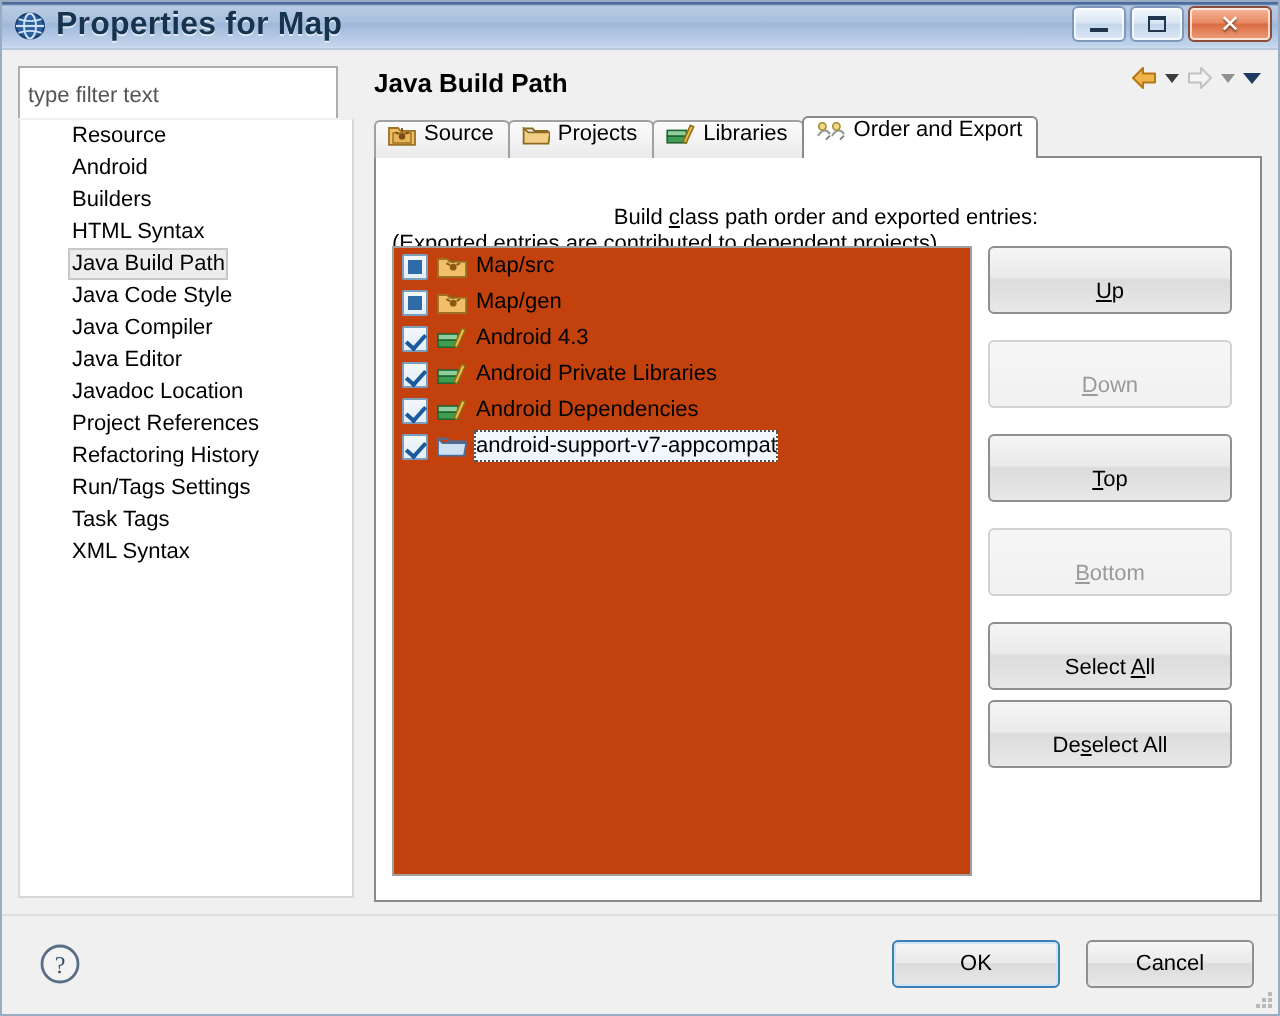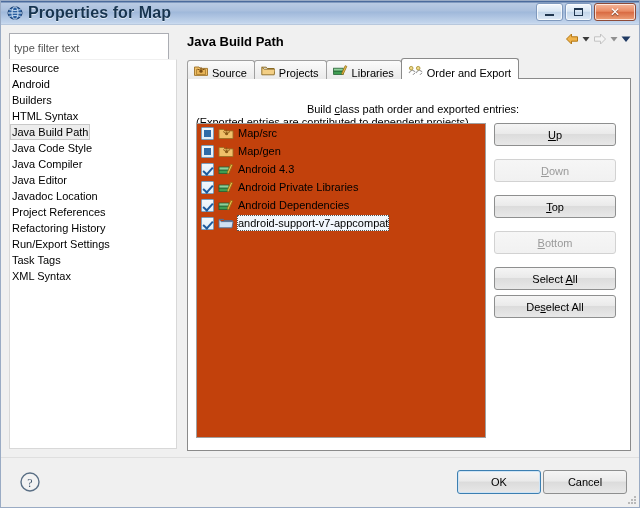--- a/index.html
+++ b/index.html
@@ -99,20 +99,21 @@
     position: absolute;
     left: 0; top: 26px; right: 0; bottom: 0;
     background: #fff;
     border: 1px solid #d8d8d8;
     border-top: 1px solid #f0f0f0;
     overflow: hidden;
   }
   .tree-item {
     height: 16px;
     line-height: 16px;
+    padding-left: 24px;
     font-size: 11px;
     color: #000;
     white-space: nowrap;
     display: block;
   }
   .tree-item > span { display: inline-block; padding: 0 2px; }
   .tree-item.selected > span {
     background: #ededed;
     border: 1px solid #c8c8c8;
     padding: 0 1px;
@@ -148,21 +149,21 @@
     position: absolute;
     left: 4px; top: 32px; right: 8px;
     height: 21px;
     display: flex;
     align-items: flex-end;
     z-index: 3;
   }
   .tab {
     height: 19px;
     display: flex;
-    align-items: flex-end;
+    align-items: flex-start;
     gap: 4px;
     padding: 0 7px 0 6px;
     font-size: 11px;
     color: #000;
     background: linear-gradient(to bottom,#fbfbfb 0%,#eaeaea 100%);
     border: 1px solid #a0a0a0;
     border-bottom: none;
     border-radius: 3px 3px 0 0;
     margin-right: -1px;
     position: relative;
@@ -254,23 +255,23 @@
     flex-direction: column;
   }
   .sbtn {
     height: 23px;
     border: 1px solid #8e8f8f;
     border-radius: 3px;
     background: linear-gradient(to bottom,#f5f5f5 0%,#eaeaea 46%,#dcdcdc 50%,#e8e8e8 100%);
     font-family: "Liberation Sans", sans-serif;
     font-size: 11px;
     color: #000;
-    display: flex; align-items: center; justify-content: center;
+    display: flex; align-items: flex-start; justify-content: center;
     margin-bottom: 5px;
-    padding: 4px;
+    padding: 16px;
   }
   .sbtn.disabled {
     color: #9a9a9a;
     border-color: #d2d2d2;
     background: linear-gradient(to bottom,#f6f6f6 0%,#f1f1f1 100%);
   }
   .sbtn.gap { margin-bottom: 13px; }
   .mn { text-decoration: underline; }
 
   
@@ -283,21 +284,21 @@
   }
   #help-icon {
     position: absolute;
     left: 18px; top: 13px;
     width: 22px; height: 22px;
   }
   #okcancel {
     position: absolute;
     right: 12px; top: 12px;
     display: flex;
-    gap: 2px;
+    gap: 13px;
   }
   .dbtn {
     width: 84px; height: 24px;
     border: 1px solid #8e8f8f;
     border-radius: 3px;
     background: linear-gradient(to bottom,#f5f5f5 0%,#eaeaea 46%,#dbdbdb 50%,#e8e8e8 100%);
     font-family: "Liberation Sans", sans-serif;
     font-size: 11px;
     color: #000;
     display: flex; align-items: center; justify-content: center;
@@ -349,21 +350,21 @@
         <div class="tree-item"><span>Android</span></div>
         <div class="tree-item"><span>Builders</span></div>
         <div class="tree-item"><span>HTML Syntax</span></div>
         <div class="tree-item selected"><span>Java Build Path</span></div>
         <div class="tree-item"><span>Java Code Style</span></div>
         <div class="tree-item"><span>Java Compiler</span></div>
         <div class="tree-item"><span>Java Editor</span></div>
         <div class="tree-item"><span>Javadoc Location</span></div>
         <div class="tree-item"><span>Project References</span></div>
         <div class="tree-item"><span>Refactoring History</span></div>
-        <div class="tree-item"><span>Run/Export Settings</span></div>
+        <div class="tree-item"><span>Run/Tags Settings</span></div>
         <div class="tree-item"><span>Task Tags</span></div>
         <div class="tree-item"><span>XML Syntax</span></div>
       </div>
     </div>
 
     <div id="right-col">
 
       <div id="page-header">
         <span id="page-title">Java Build Path</span>
 

